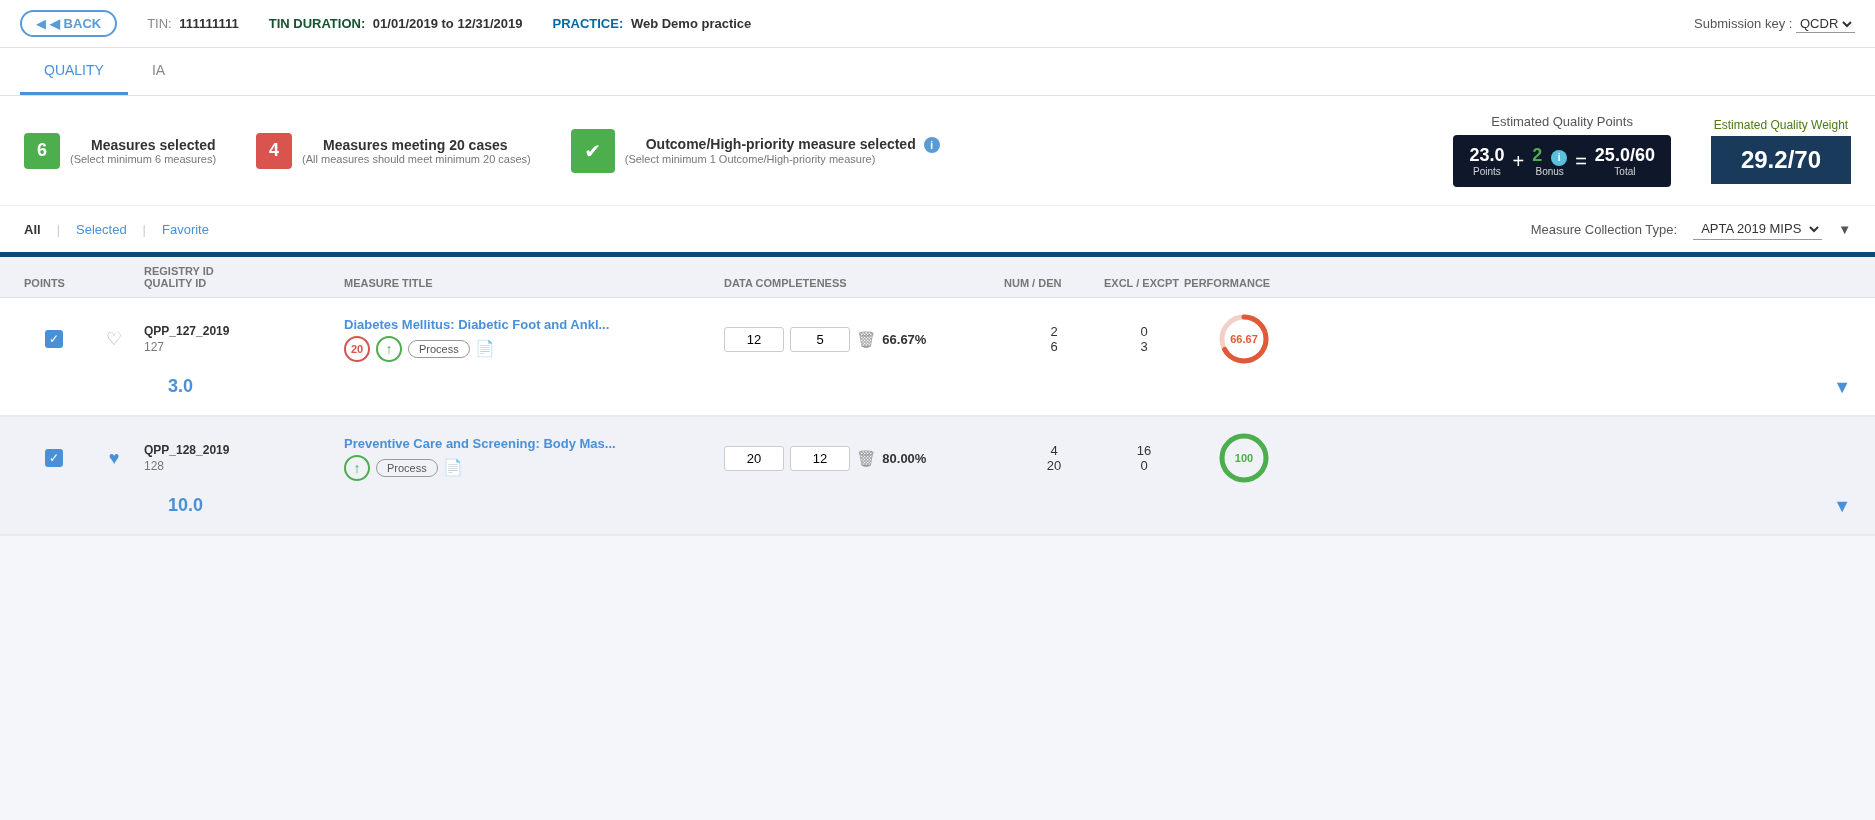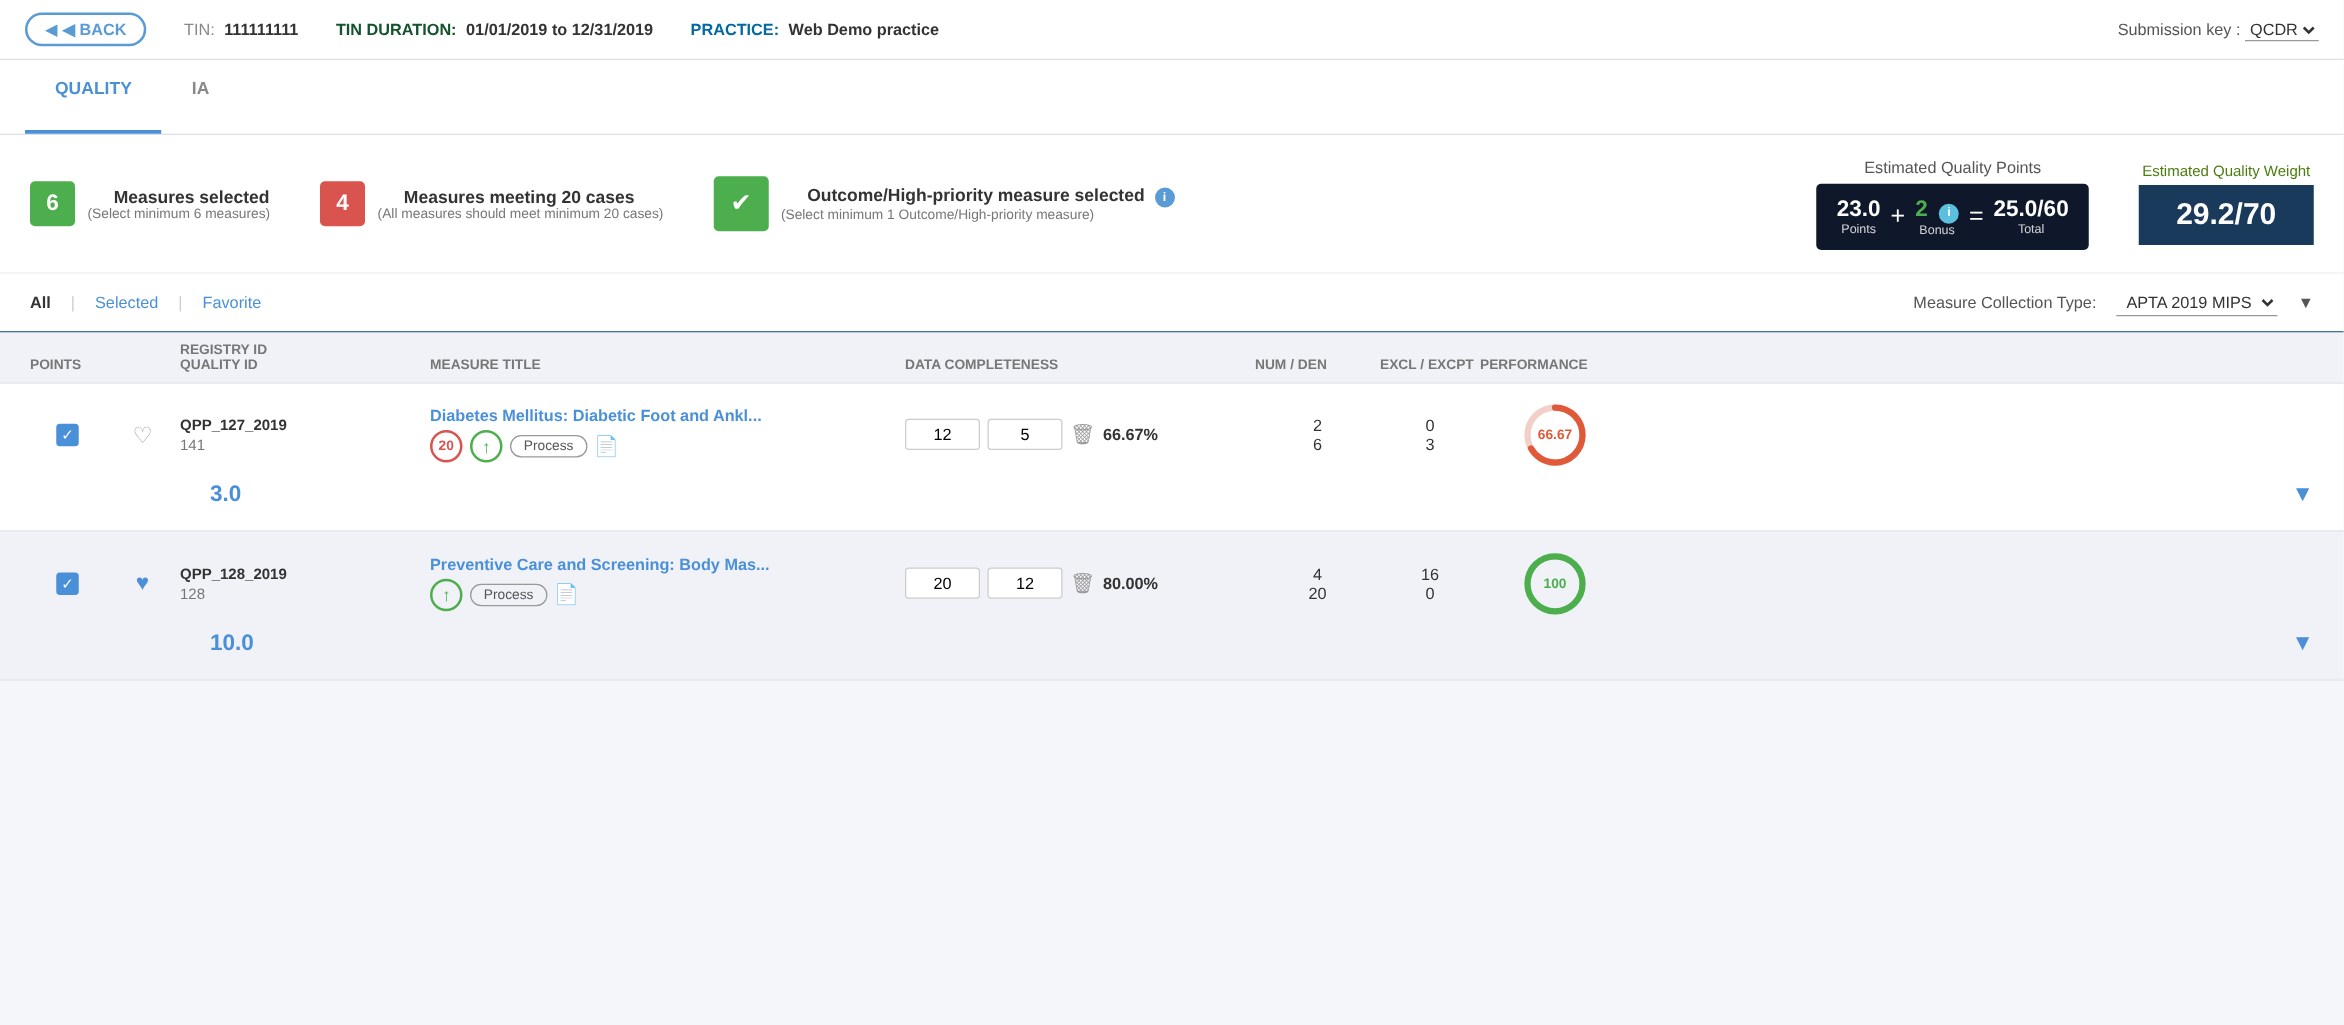--- a/index.html
+++ b/index.html
@@ -25,22 +25,22 @@
       color: #333; background: transparent; cursor: pointer; outline: none;
     }
 
     
     .tabs-bar {
       background: #fff; padding: 0 20px;
       border-bottom: 1px solid #dde0e6;
     }
     .tabs { display: flex; gap: 0; }
     .tab {
-      padding: 14px 24px 26px; font-size: 14px; cursor: pointer;
-      color: #888; border-bottom: 3px solid transparent; font-weight: 700;
+      padding: 14px 24px 14px; font-size: 14px; cursor: pointer;
+      color: #888; border-bottom: 3px solid transparent; font-weight: 400;
     }
     .tab.active { color: #4a90d9; border-bottom: 3px solid #4a90d9; }
 
     
     .summary-section {
       background: #fff; padding: 18px 24px; display: flex;
       align-items: center; gap: 40px; border-bottom: 1px solid #eee;
     }
     .measure-badge {
       display: flex; align-items: center; gap: 10px;
@@ -84,21 +84,21 @@
       background: #1a3a5c; color: #fff; border-radius: 0;
       padding: 10px 30px; display: flex; align-items: center;
       justify-content: center;
     }
     .weight-value { font-size: 24px; font-weight: bold; }
     .weight-label { font-size: 12px; color: #4d7c0f; text-align: center; margin-bottom: 4px; }
 
     
     .filter-bar {
       padding: 12px 24px; display: flex; align-items: center; gap: 16px;
-      background: #fff; border-bottom: 1px solid #0c4a6e;
+      background: #fff; border-bottom: 5px solid #0c4a6e;
     }
     .filter-link { color: #4a90d9; cursor: pointer; font-size: 13px; text-decoration: none; }
     .filter-link.active { color: #333; font-weight: bold; }
     .filter-sep { color: #ccc; }
     .filter-spacer { flex: 1; }
     .collection-type-label { font-size: 13px; color: #555; }
     .collection-type-select {
       border: none; border-bottom: 1px solid #999; font-size: 13px;
       color: #333; background: transparent; cursor: pointer; outline: none;
       padding: 2px 4px;
@@ -331,21 +331,21 @@
 <div class="table-row">
   <div class="row-main">
     <div class="checkbox-cell">
       <div class="checkbox">✓</div>
     </div>
     <div class="heart-cell">
       <span class="heart outline">♡</span>
     </div>
     <div class="registry-cell">
       <span class="registry-id">QPP_127_2019</span>
-      <span class="measure-num">141</span>
+      <span class="measure-num">127</span>
     </div>
     <div class="title-cell">
       <span class="measure-title-text">Diabetes Mellitus: Diabetic Foot and Ankl...</span>
       <div class="badges-row">
         <span class="circle-20">20</span>
         <span class="arrow-up">↑</span>
         <span class="process-badge">Process</span>
         <span class="pdf-icon">📄</span>
       </div>
     </div>

